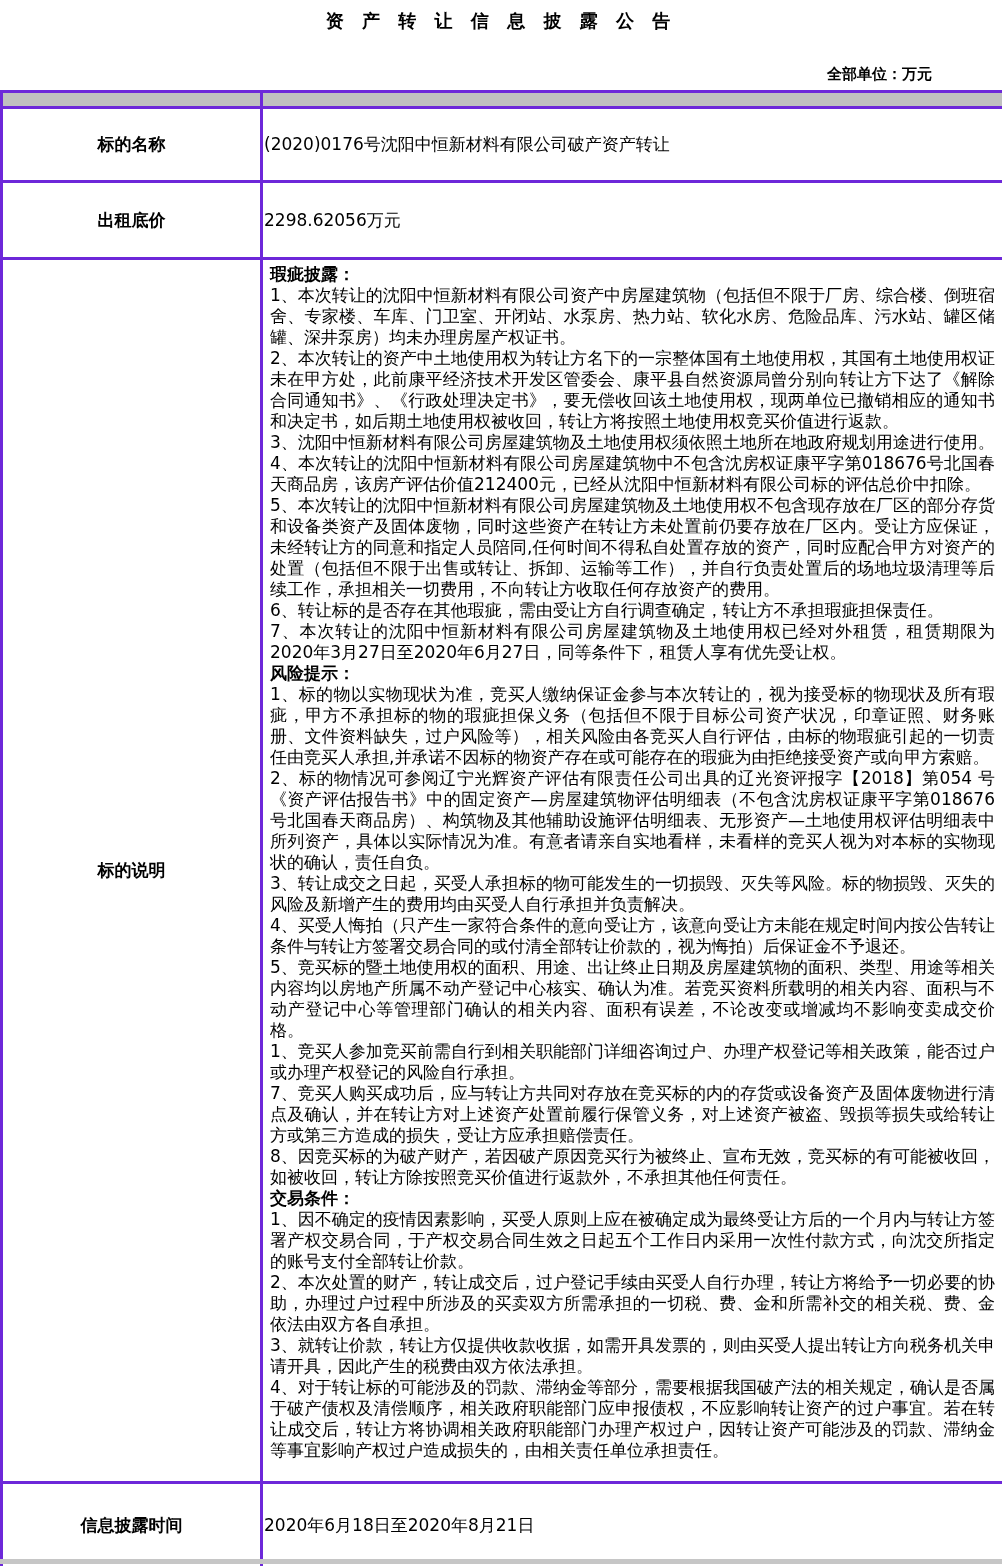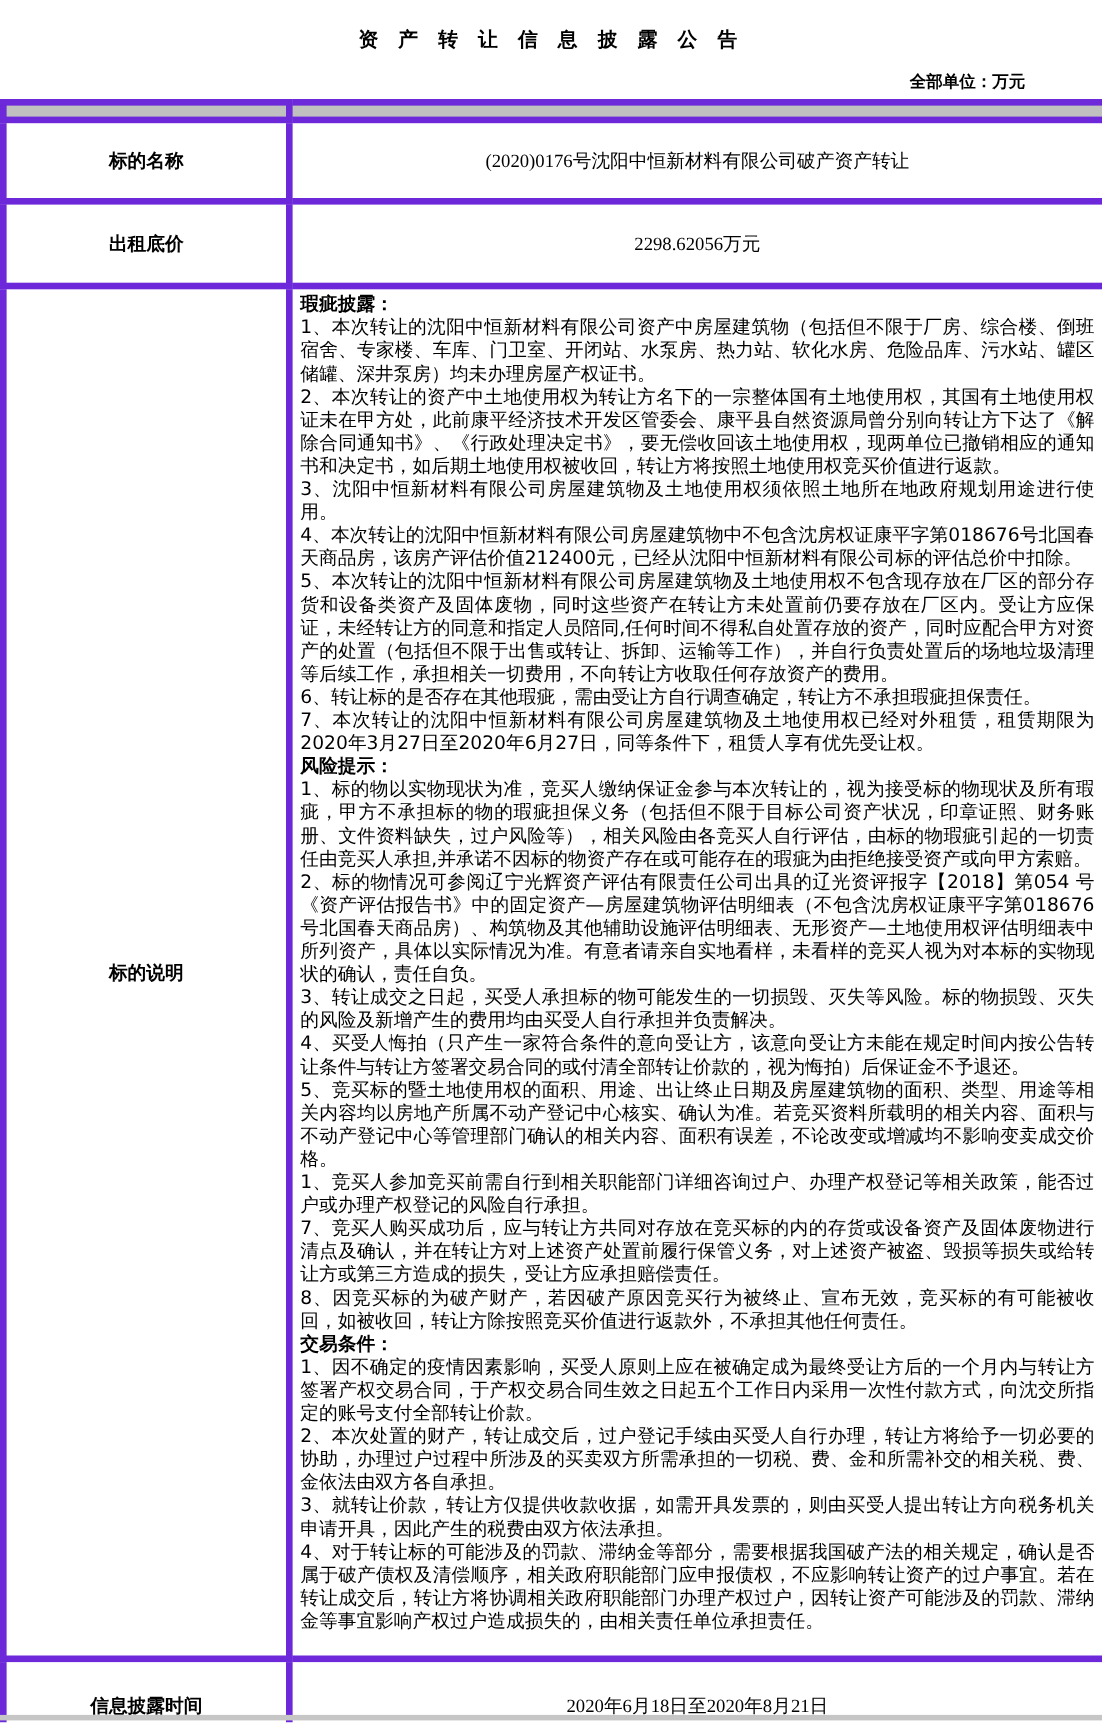--- a/index.html
+++ b/index.html
@@ -2,38 +2,38 @@
 <html><head>
 <meta charset="utf-8">
 <style>
   html,body{margin:0;padding:0;background:#ffffff;}
   .page{
     width:1002px;height:1566px;position:relative;background:#fff;color:#000;
     font-family:"DejaVu Sans","Liberation Sans",sans-serif;box-sizing:border-box;overflow:hidden;
   }
   .head{height:90px;position:relative;}
   .doc-title{
-    text-align:center;padding-top:24px;font-size:18px;font-weight:bold;letter-spacing:6px;
+    text-align:center;padding-top:9px;font-size:18px;font-weight:bold;letter-spacing:6px;
   }
   .unit-note{position:absolute;right:70px;bottom:6px;font-size:15px;font-weight:bold;margin-left:31px;}
   table.main{
     width:1002px;height:1409px;border-collapse:collapse;table-layout:fixed;
   }
   col.c1{width:260px;} col.c2{width:742px;}
-  table.main td{border:6px solid #6d28d9;box-sizing:border-box;}
+  table.main td{border:3px solid #6d28d9;box-sizing:border-box;}
   tr.band-row{height:16px;}
   td.band{background:#c0c0c0;padding:0;}
   tr.r-name{height:74px;}
   tr.r-price{height:77px;}
   tr.r-time{height:85px;}
   td.label{
     text-align:center;vertical-align:middle;font-weight:bold;font-size:17px;
   }
   td.value{
-    text-align:center;vertical-align:middle;font-size:17px;font-family:Liberation Serif, serif;
+    vertical-align:middle;font-size:17px;
   }
   td.desc{
     vertical-align:top;padding:4px 7px 20px 7px;font-size:17px;line-height:21px;text-align:justify;
   }
   .sec-heading{font-weight:bold;}
   .sec-item{margin:0;}
   .footer{
     padding:8px 4px 0 2px;font-size:15px;line-height:17px;
   }
   .bottom-strip{

